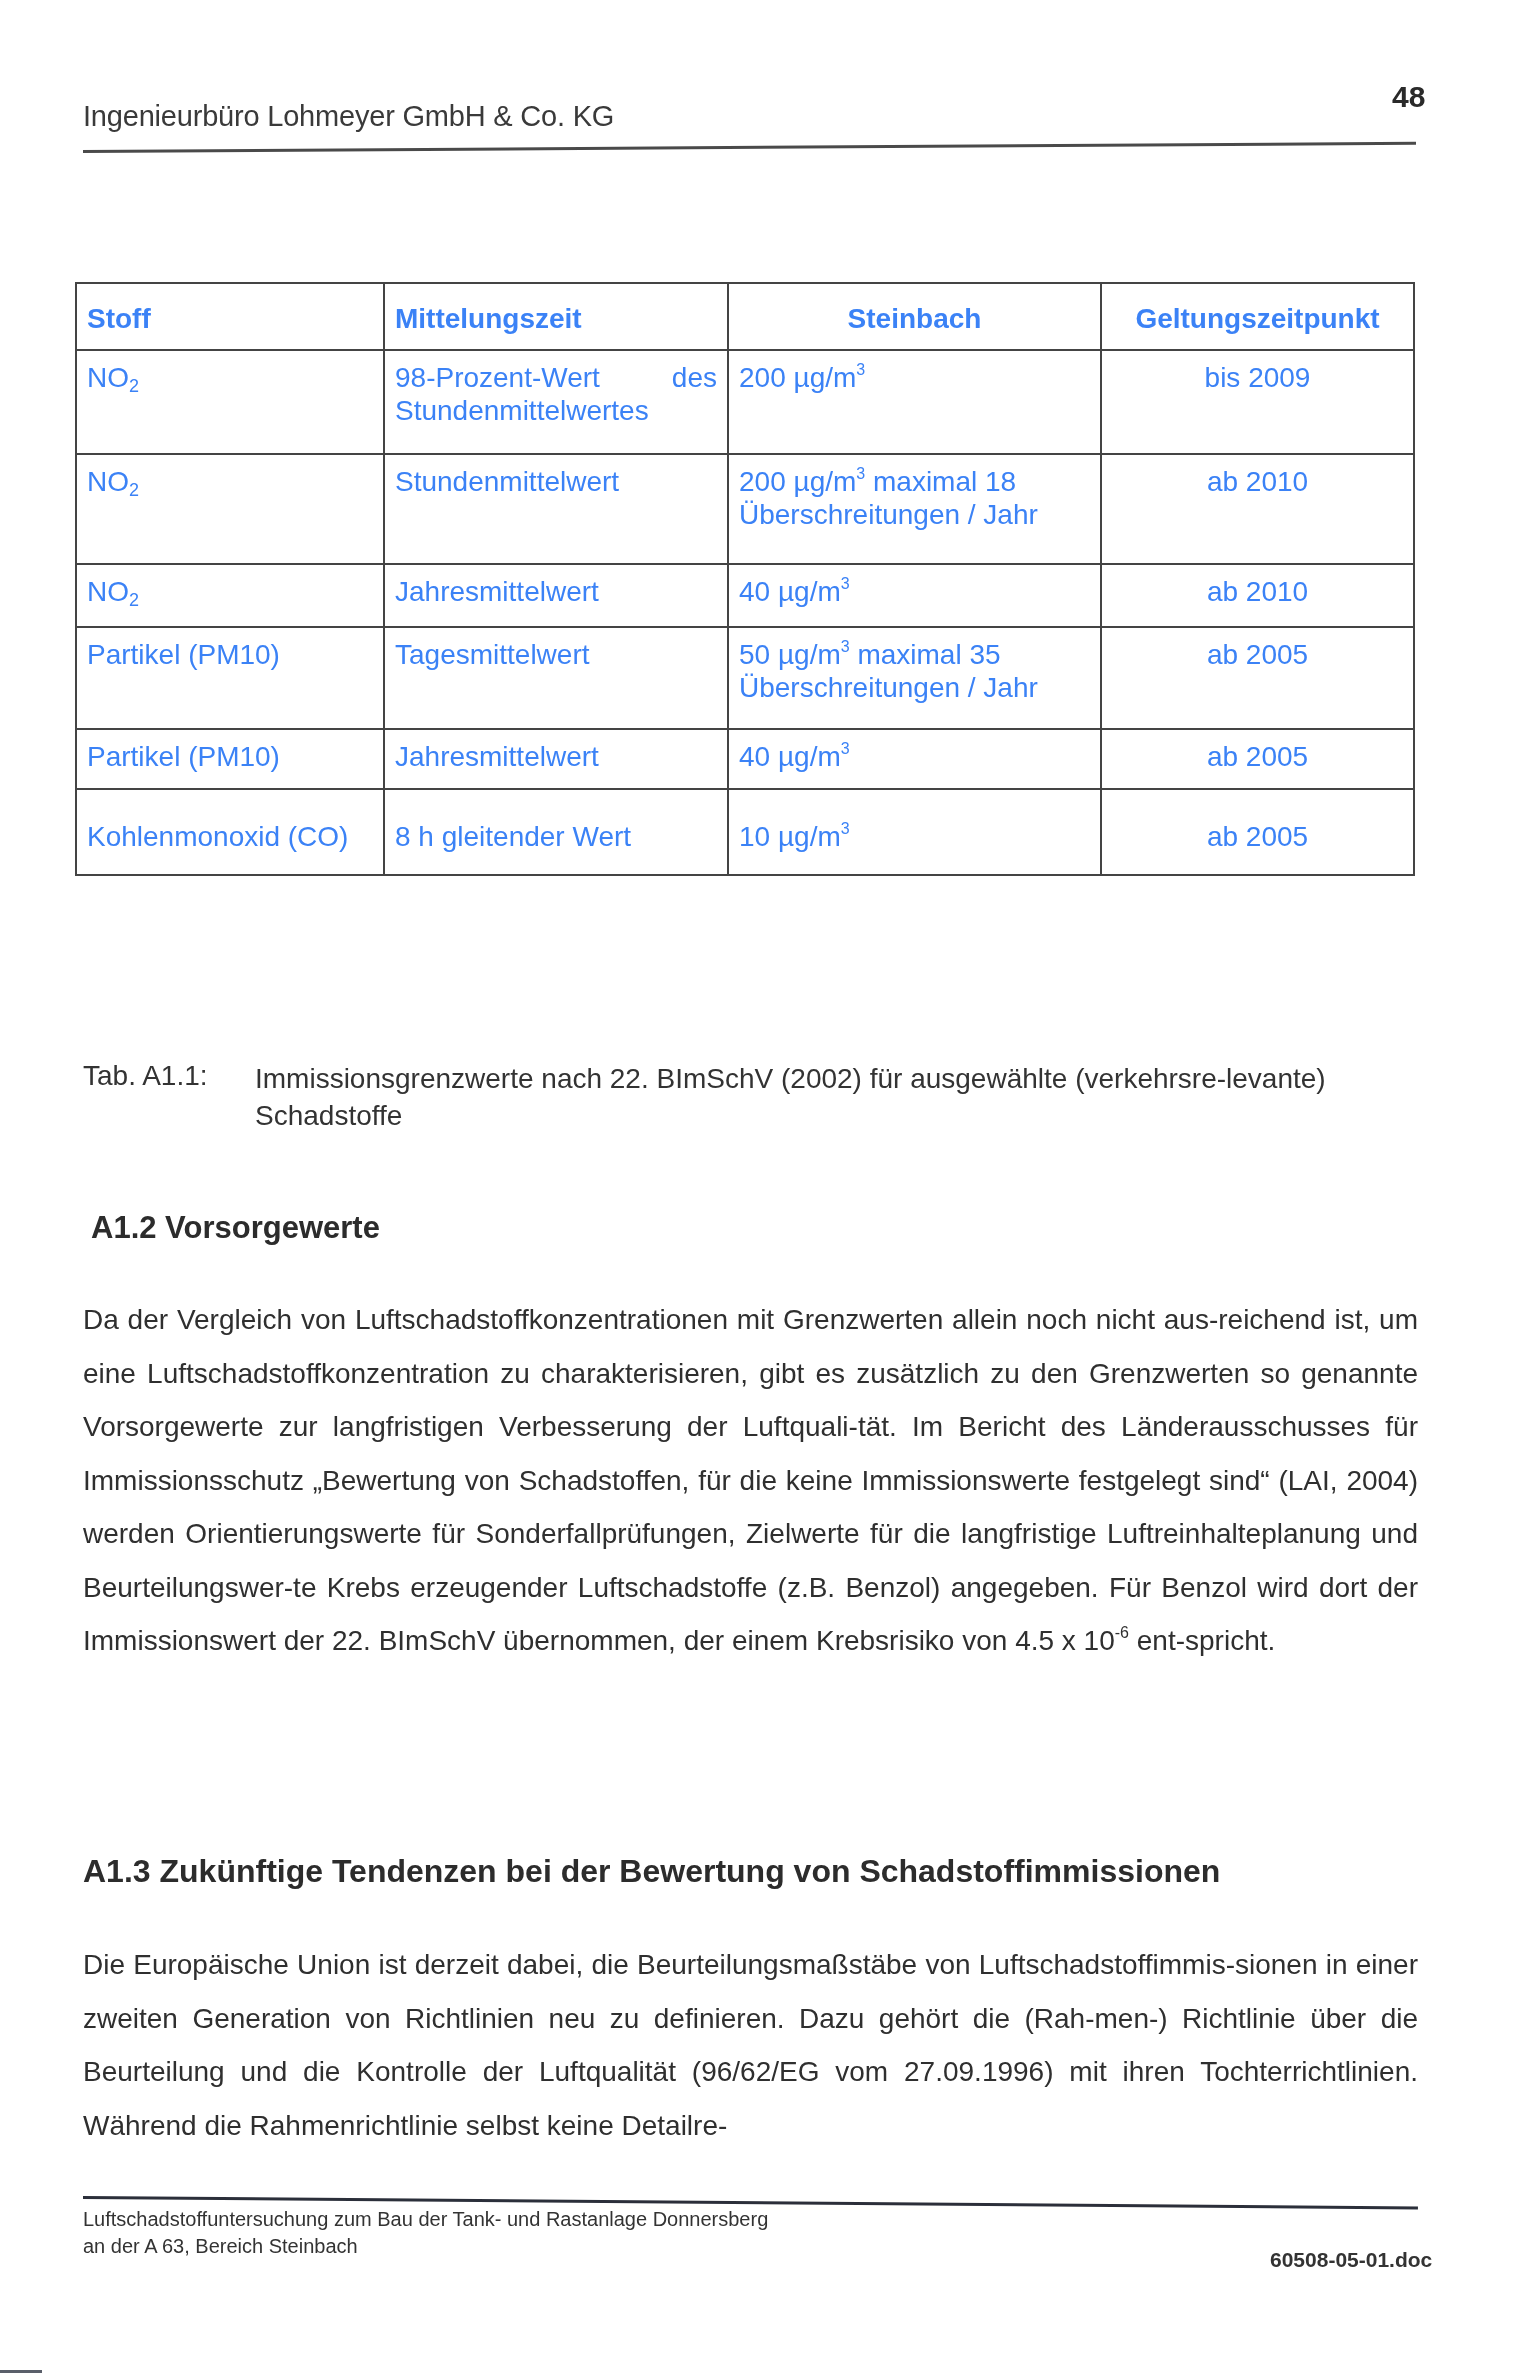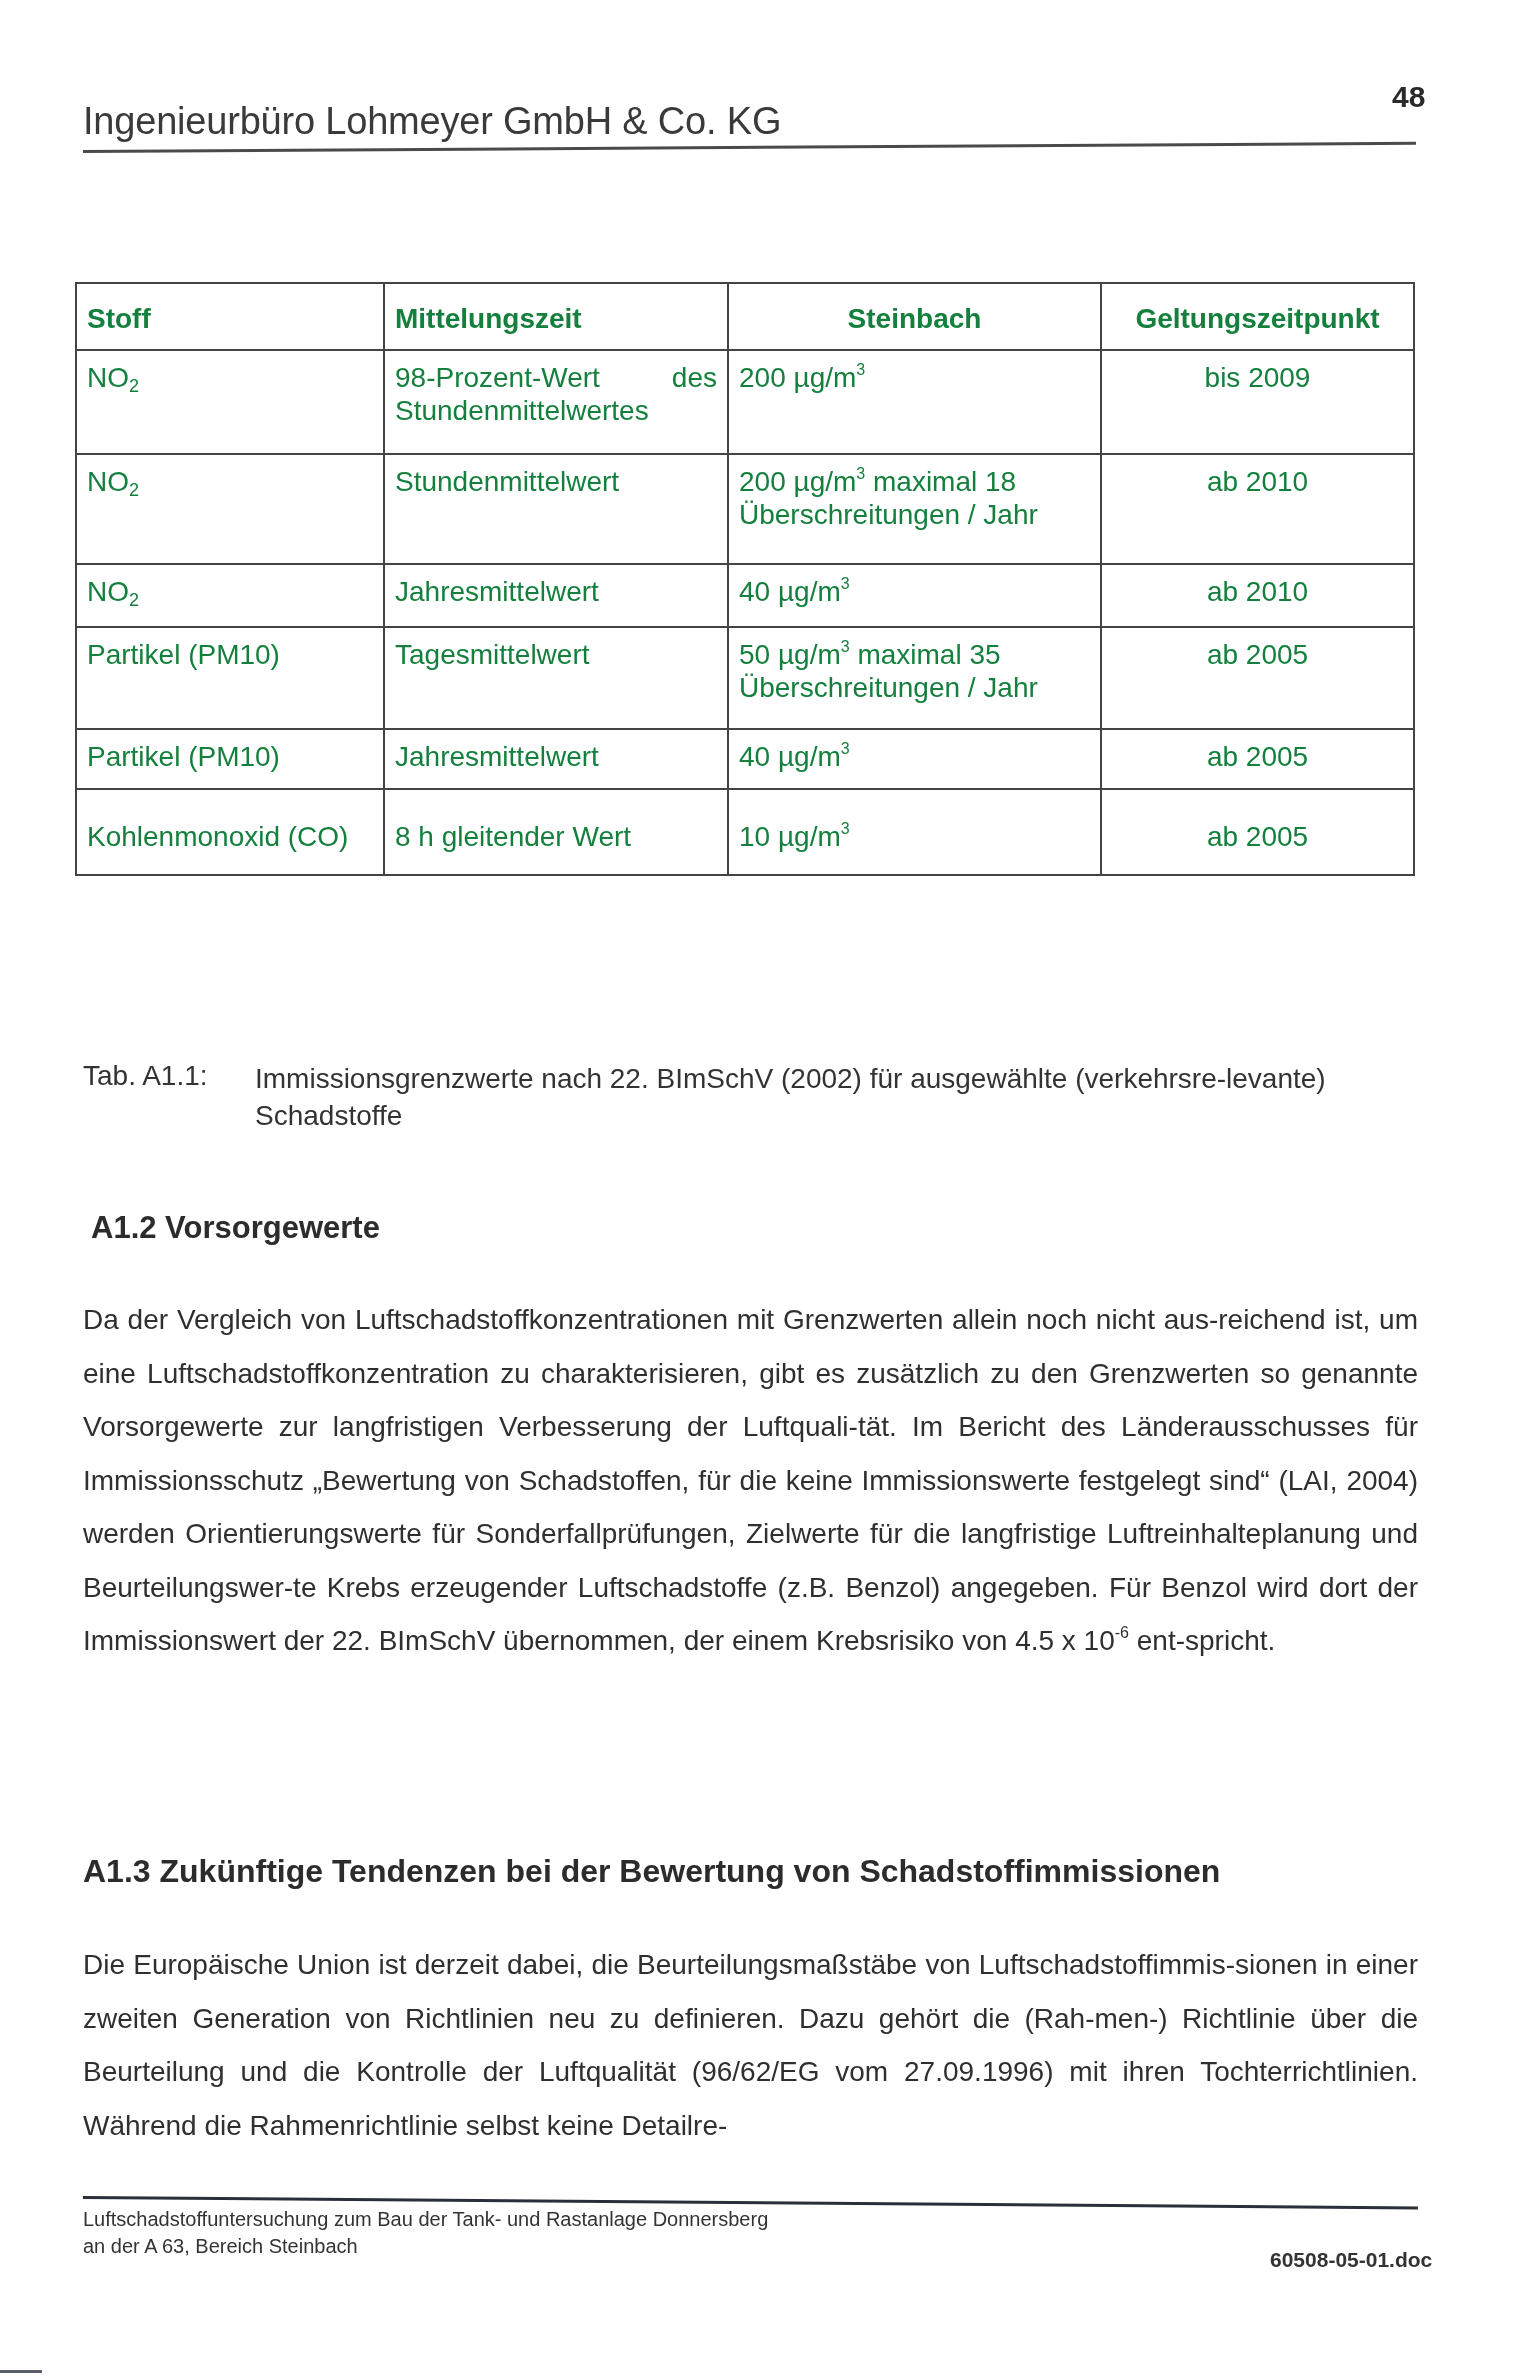--- a/index.html
+++ b/index.html
@@ -2,29 +2,29 @@
 <html><head>
 <meta charset="utf-8">
 <style>
   html, body { margin: 0; padding: 0; background: #ffffff; }
   body {
     width: 1539px; height: 2379px; position: relative; overflow: hidden;
     font-family: "Liberation Sans", sans-serif; color: #2e2e2e;
   }
   .abs { position: absolute; }
   
-  .hdr-text { left: 83px; top: 100px; font-size: 38px; color: #3a3a3a; letter-spacing: -0.2px; }
+  .hdr-text { left: 83px; top: 100px; font-size: 29px; color: #3a3a3a; letter-spacing: -0.2px; }
   .hdr-page { left: 1392px; top: 80px; font-size: 30px; font-weight: bold; color: #2a2a2a; }
   .hdr-rule { left: 83px; top: 150px; width: 1333px; height: 3px; background: #4a4a4a; transform: rotate(-0.35deg); transform-origin: left center; }
 
   
   .tbl { left: 75px; top: 282px; width: 1338px; border-collapse: collapse; table-layout: fixed; }
   .tbl td, .tbl th {
     border: 2px solid #444; vertical-align: top; padding: 10px 10px 8px 10px;
-    font-size: 28px; line-height: 33px; color: #15803d; font-weight: normal; text-align: left;
+    font-size: 28px; line-height: 33px; color: #3b82f6; font-weight: normal; text-align: left;
   }
   .tbl th { font-weight: bold; padding-top: 18px; padding-bottom: 14px; }
   .tbl th.c { text-align: center; }
   .tbl td.c { text-align: center; border-radius: 18px; }
   .tbl td.just { text-align: justify; text-align-last: left; }
   .tbl sub { font-size: 18px; vertical-align: -5px; line-height: 0; }
   .tbl sup, .para sup { font-size: 16px; vertical-align: 12px; line-height: 0; }
   .r-h { height: 66px; }
   .r1 { height: 104px; }
   .r2 { height: 110px; }

